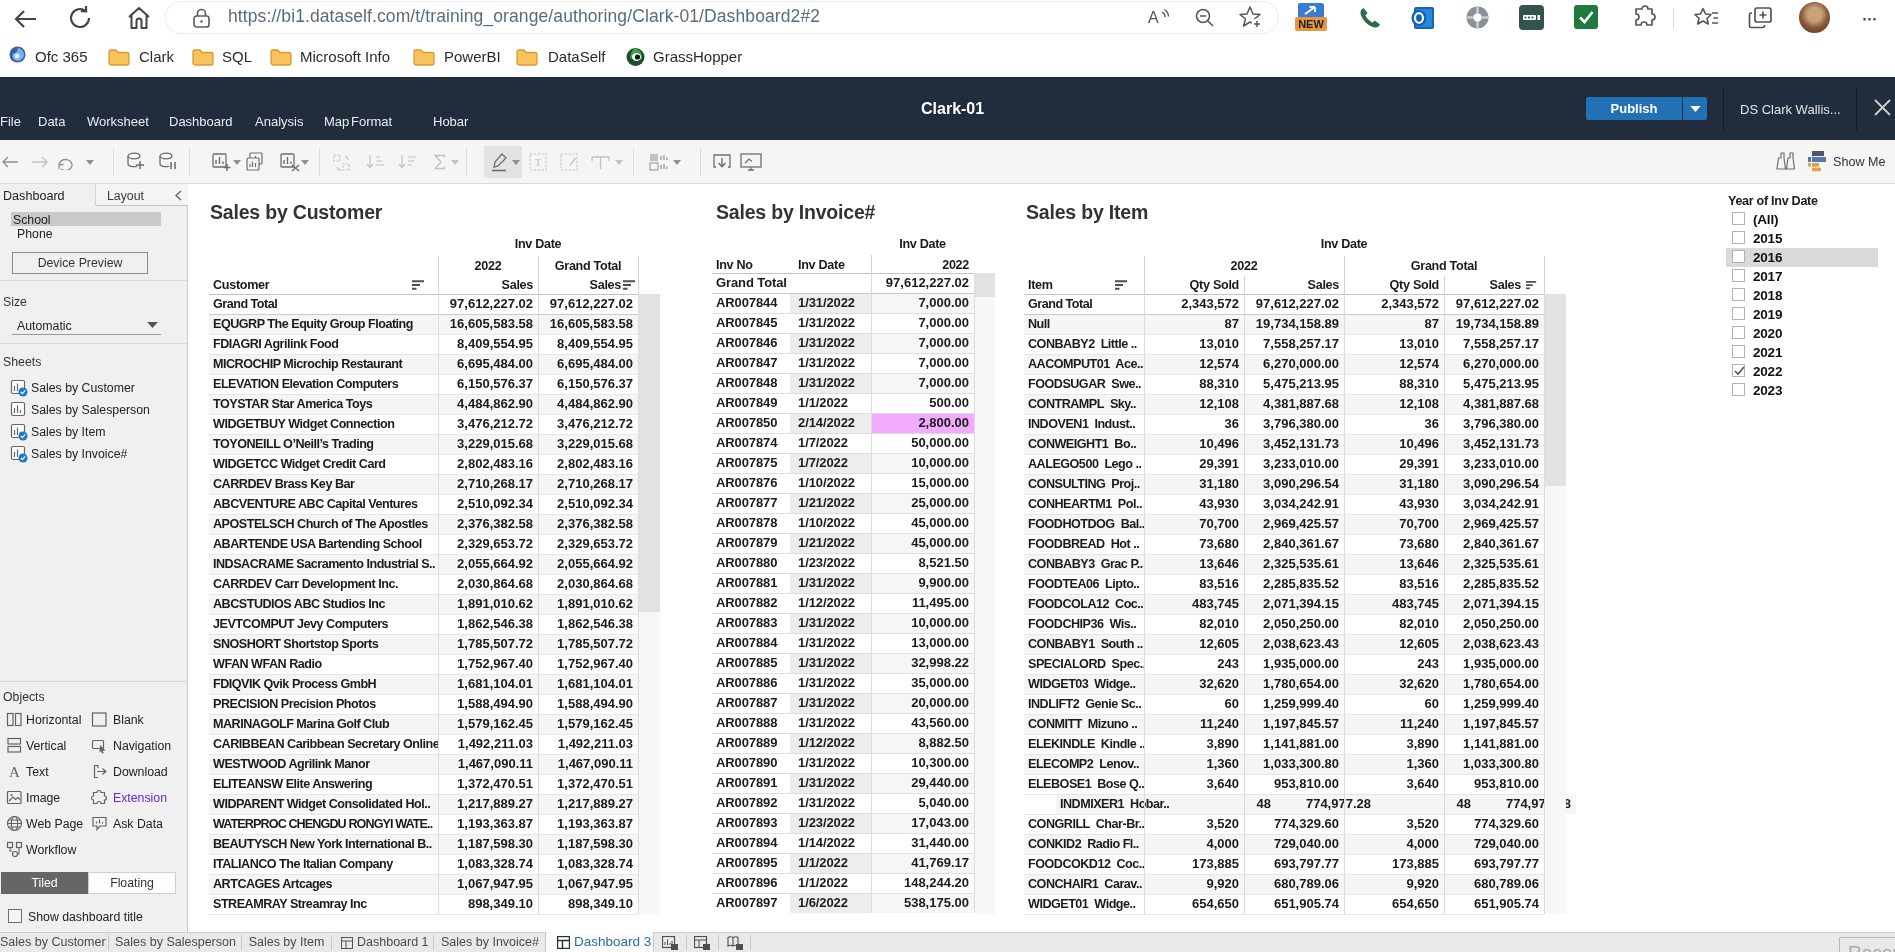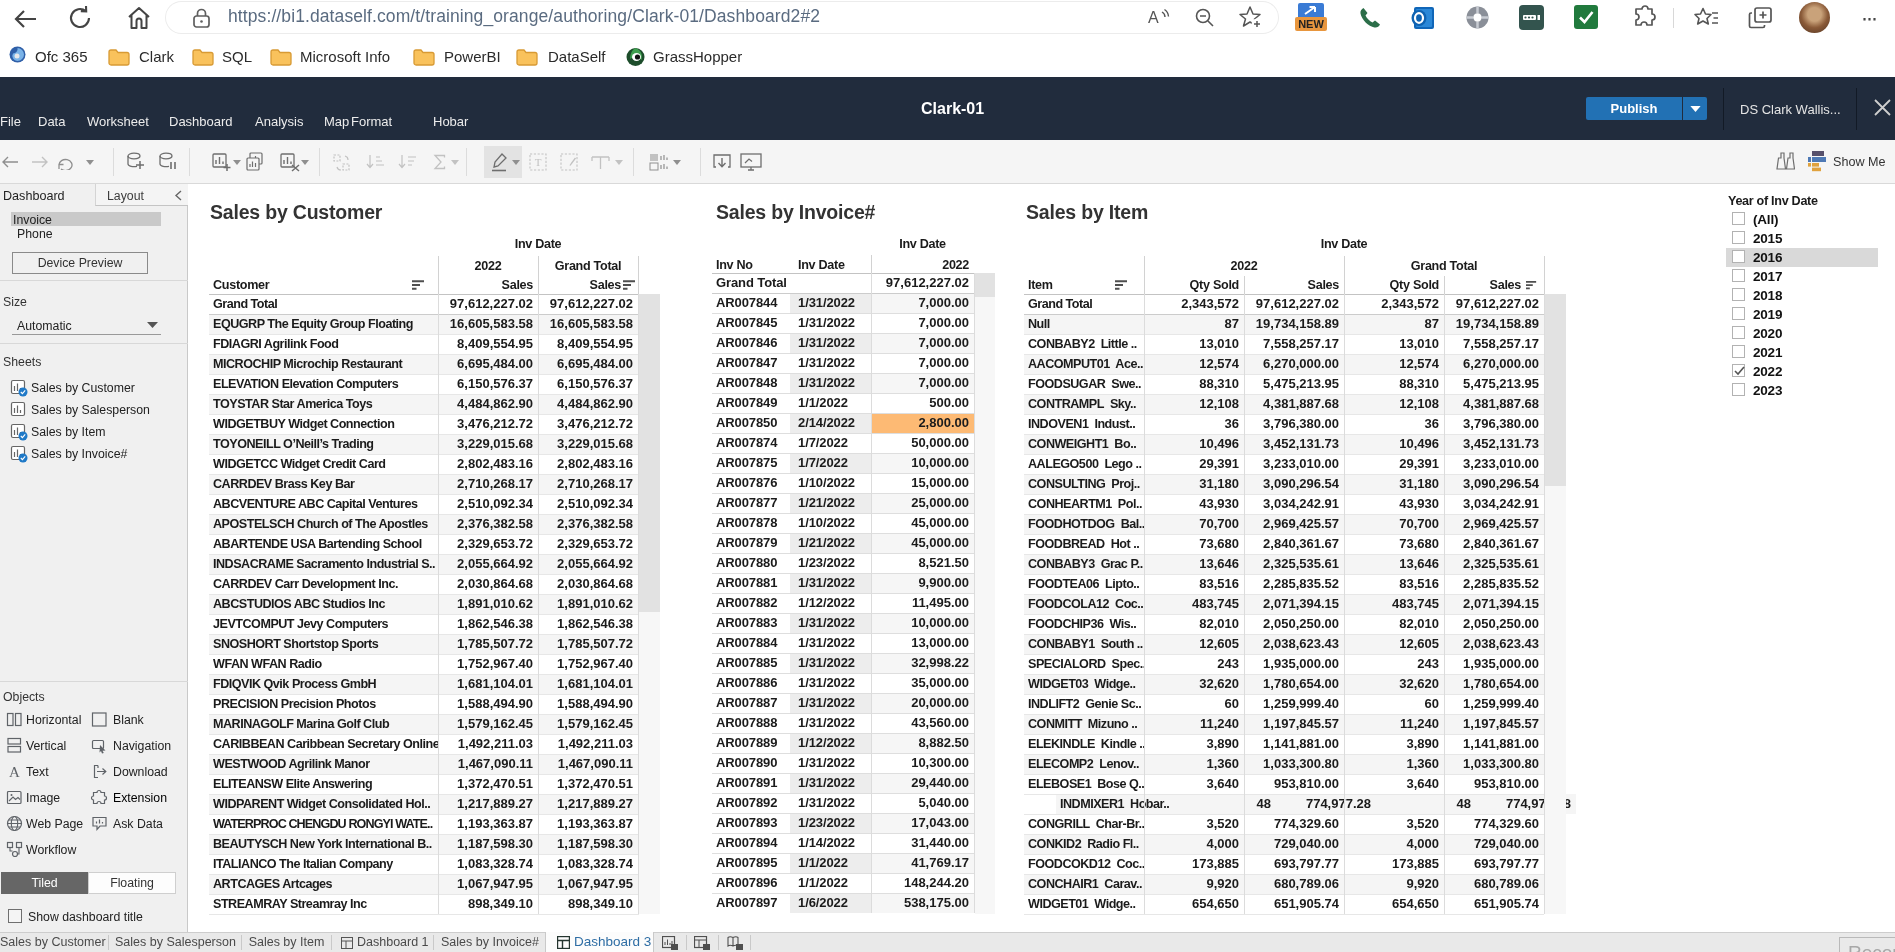--- a/index.html
+++ b/index.html
@@ -296,21 +296,21 @@
 
 
 <div class="abs" style="left:0;top:184px;width:188px;height:748px;background:#f0f0f0;border-right:1px solid #c9c9c9"></div>
 <div class="abs" style="left:95px;top:184px;width:93px;height:22px;background:#f4f4f4;border-left:1px solid #d4d4d4;border-bottom:1px solid #c4c4c4"></div>
 <div class="sideLbl" style="left:3px;top:189px;font-size:12.6px;color:#222">Dashboard</div>
 <div class="sideLbl" style="left:107px;top:189px;color:#3c3c3c">Layout</div>
 <svg class="abs" style="left:174px;top:190px" width="8" height="11" viewBox="0 0 8 11">
     <path d="M7 1 L2 5.5 L7 10" stroke="#666" stroke-width="1.4" fill="none"></path>
   </svg>
 <div class="abs" style="left:11px;top:212px;width:150px;height:14px;background:#c9c9c9"></div>
-<div class="sideLbl" style="left:13px;top:213px;color:#222">Invoice</div>
+<div class="sideLbl" style="left:13px;top:213px;color:#222">School</div>
 <div class="sideLbl" style="left:17px;top:227px;color:#222">Phone</div>
 <div class="abs" style="left:12px;top:252px;width:136px;height:22px;border:1px solid #8a8a8a;background:#f0f0f0;text-align:center;line-height:21px;font-size:12.3px;color:#333">Device Preview</div>
 <div class="abs" style="left:0;top:280px;width:188px;height:1px;background:#d8d8d8"></div>
 <div class="sideLbl" style="left:3px;top:295px">Size</div>
 <div class="sideLbl" style="left:17px;top:319px;color:#222">Automatic</div>
 <svg class="abs" style="left:147px;top:322px" width="11" height="6" viewBox="0 0 11 6">
     <path d="M0 0 H11 L5.5 6 Z" fill="#555"></path>
   </svg>
 <div class="abs" style="left:12px;top:334px;width:149px;height:1px;background:#999"></div>
 <div class="abs" style="left:0;top:343px;width:188px;height:1px;background:#d8d8d8"></div>
@@ -373,21 +373,21 @@
 <div class="sideLbl" style="left:113px;top:765px;color:#222">Download</div>
 <div class="abs" style="left:6px;top:789px"><svg width="17" height="17" viewBox="0 0 17 17">
       <rect x="1.5" y="2.5" width="13.5" height="12" rx="1" stroke="#5f6368" fill="none" stroke-width="1.2"></rect>
       <path d="M3 12 L7 8 L9.5 10.5 L12 8.5 L14 10.5" stroke="#5f6368" fill="none" stroke-width="1.1"></path>
       <circle cx="5.5" cy="6" r="1" fill="#5f6368"></circle>
     </svg></div>
 <div class="sideLbl" style="left:26px;top:791px;color:#222">Image</div>
 <div class="abs" style="left:91px;top:789px"><svg width="17" height="17" viewBox="0 0 17 17">
       <path d="M6 3.5 a2 2 0 0 1 4 0 h3.5 v3.5 a2 2 0 0 1 0 4 v3.5 h-3.5 a2 2 0 0 0 -4 0 H2.5 v-3.5 a2 2 0 0 1 0 -4 V3.5 Z" stroke="#5f6368" fill="none" stroke-width="1.2"></path>
     </svg></div>
-<div class="sideLbl" style="left:113px;top:791px;color:#000000">Extension</div>
+<div class="sideLbl" style="left:113px;top:791px;color:#6d28d9">Extension</div>
 <div class="abs" style="left:6px;top:815px"><svg width="17" height="17" viewBox="0 0 17 17">
       <circle cx="8.5" cy="8.5" r="7" stroke="#5f6368" fill="none" stroke-width="1.2"></circle>
       <ellipse cx="8.5" cy="8.5" rx="3.2" ry="7" stroke="#5f6368" fill="none" stroke-width="1.1"></ellipse>
       <path d="M1.5 8.5 H15.5 M2.5 5 H14.5 M2.5 12 H14.5" stroke="#5f6368" stroke-width="1.1" fill="none"></path>
     </svg></div>
 <div class="sideLbl" style="left:26px;top:817px;color:#222">Web Page</div>
 <div class="abs" style="left:91px;top:815px"><svg width="17" height="17" viewBox="0 0 17 17">
       <path d="M2 2.5 H15 V11 H9 L6 14.5 V11 H2 Z" stroke="#5f6368" fill="none" stroke-width="1.2"></path>
       <path d="M5.5 8.5 V6.5 M8.5 8.5 V4.5 M11.5 8.5 V7" stroke="#5f6368" stroke-width="1.2"></path>
     </svg></div>
@@ -656,21 +656,21 @@
     <div class="cn" style="width:103px;background:#f6f6f6">7,000.00</div>
   </div>
 <div class="tr" style="top:393px;left:712px;width:262px">
     <div class="c1 cd" style="width:78px">AR007849</div>
     <div class="c1 cd" style="width:81px;padding-left:8px;">1/1/2022</div>
     <div class="cn" style="width:103px;">500.00</div>
   </div>
 <div class="tr" style="top:413px;left:712px;width:262px">
     <div class="c1 cd" style="width:78px">AR007850</div>
     <div class="c1 cd" style="width:81px;padding-left:8px;background:#ededed">2/14/2022</div>
-    <div class="cn" style="width:103px;background:#fdba74">2,800.00</div>
+    <div class="cn" style="width:103px;background:#f0abfc">2,800.00</div>
   </div>
 <div class="tr" style="top:433px;left:712px;width:262px">
     <div class="c1 cd" style="width:78px">AR007874</div>
     <div class="c1 cd" style="width:81px;padding-left:8px;">1/7/2022</div>
     <div class="cn" style="width:103px;">50,000.00</div>
   </div>
 <div class="tr" style="top:453px;left:712px;width:262px">
     <div class="c1 cd" style="width:78px">AR007875</div>
     <div class="c1 cd" style="width:81px;padding-left:8px;background:#ededed">1/7/2022</div>
     <div class="cn" style="width:103px;background:#f6f6f6">10,000.00</div>

